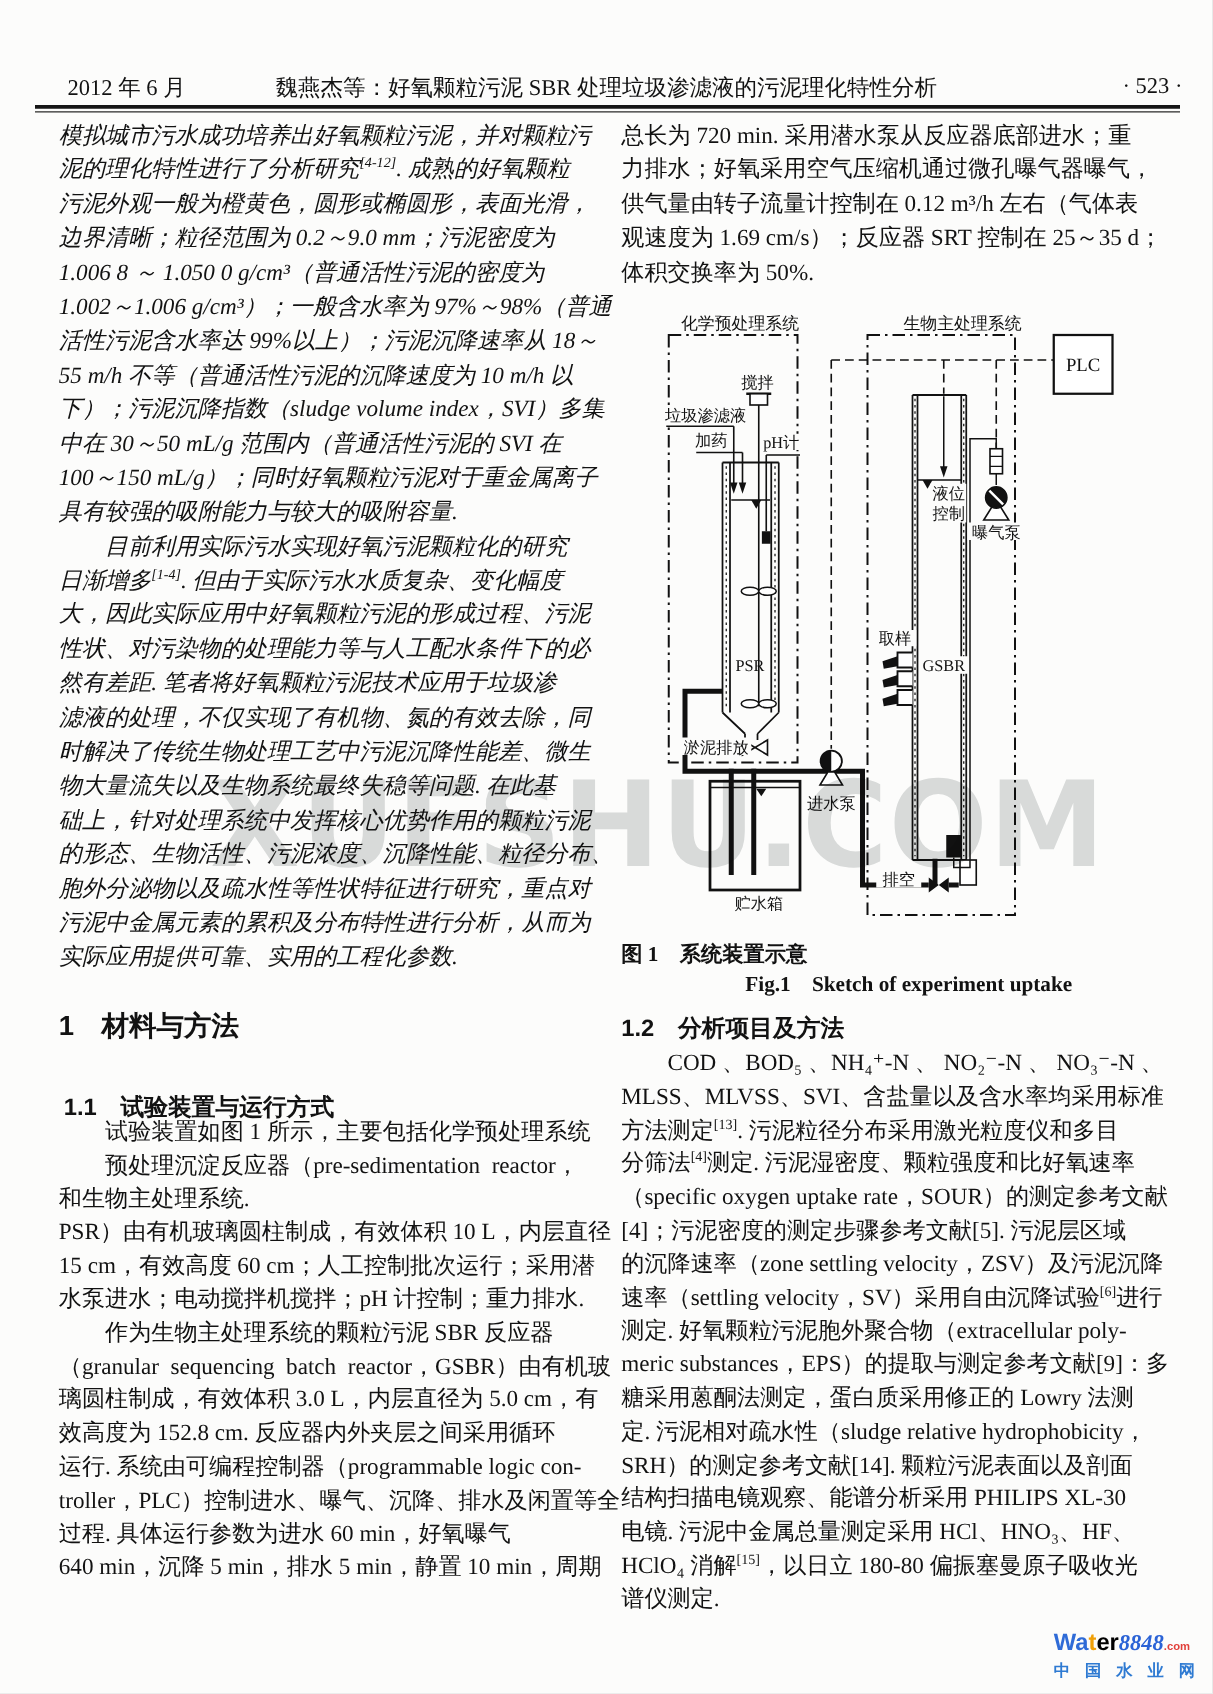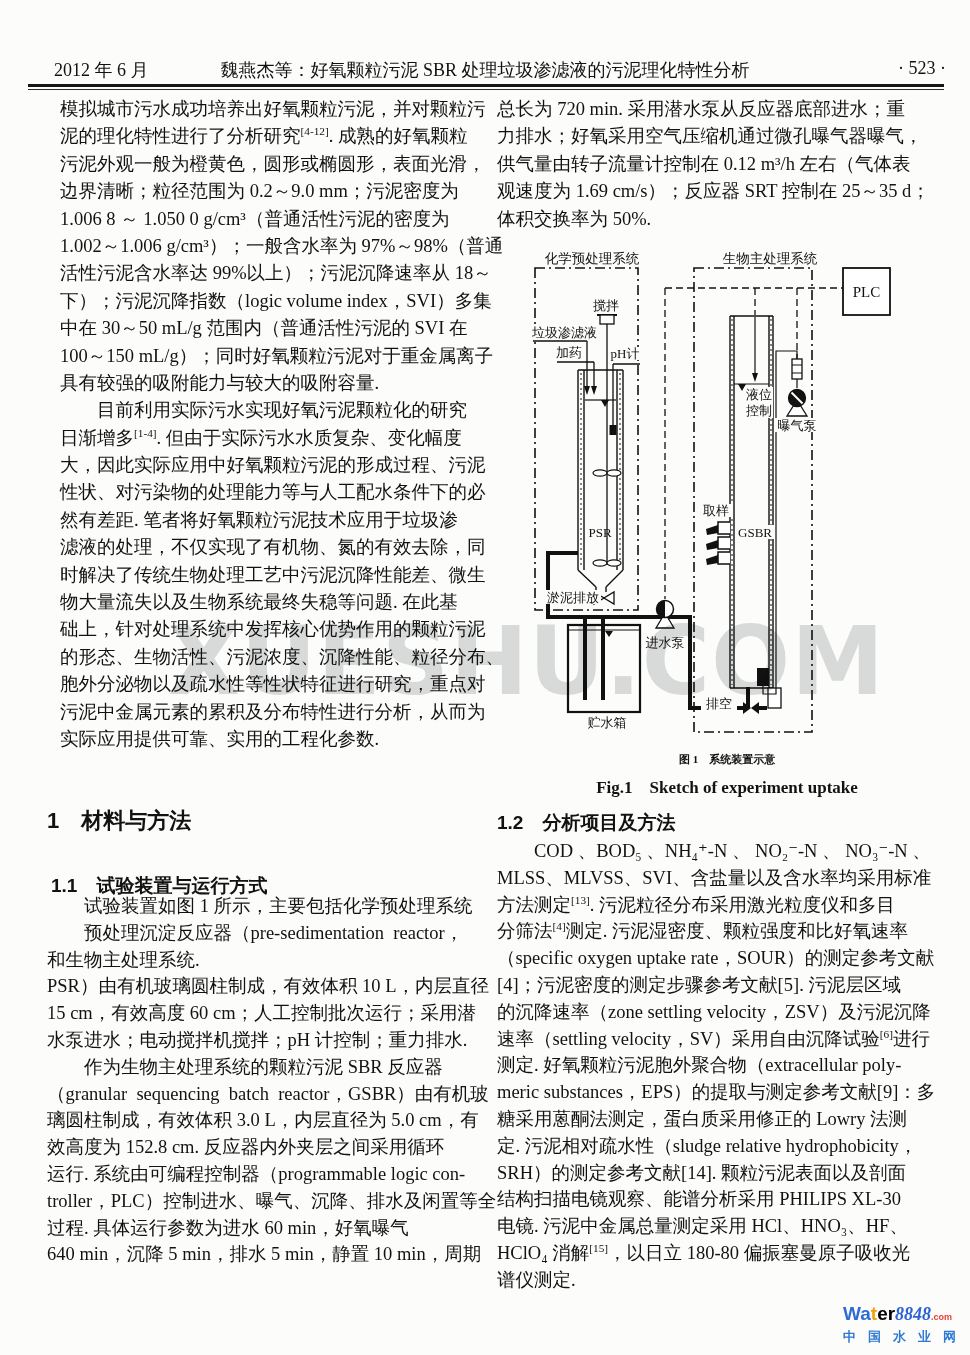--- a/index.html
+++ b/index.html
@@ -11,40 +11,40 @@
   
   .hdr{position:absolute;top:58px;left:0;width:970px;height:24px;font-size:18px;}
   .hdr-date{position:absolute;left:54px;top:0;}
   .hdr-title{position:absolute;left:0;width:970px;text-align:center;top:0;}
   .hdr-page{position:absolute;right:24px;top:0;}
   .rule-thick{position:absolute;left:28px;top:84px;width:916px;height:3px;background:#161616;}
   .rule-thin{position:absolute;left:28px;top:89px;width:916px;height:1px;background:#2a2a2a;}
   
   .lines{position:absolute;}
   .tl{white-space:pre;font-size:18.5px;letter-spacing:0px;}
-  .left-intro{left:60px;top:96px;width:440px;}
+  .left-intro{left:47px;top:96px;width:440px;font-style:italic;}
   .left-intro .tl{line-height:27.4px;height:27.4px;}
   .left-s11{left:47px;top:893px;width:440px;}
   .left-s11 .tl{line-height:26.8px;height:26.8px;}
   .right-cont{left:497px;top:96px;width:455px;}
   .right-cont .tl{line-height:27.4px;height:27.4px;}
   .right-s12{left:497px;top:838px;width:455px;}
   .right-s12 .tl{line-height:26.8px;height:26.8px;}
   sup{font-size:61%;vertical-align:super;line-height:0;}
   
   .h-1{position:absolute;left:47px;top:806px;font-size:22px;font-weight:bold;margin:0;
        font-family:"Liberation Sans","DejaVu Sans",sans-serif;}
   .h-11{position:absolute;left:47px;top:869px;font-size:19px;font-weight:bold;margin:4px;
        font-family:"Liberation Sans","DejaVu Sans",sans-serif;}
   .h-12{position:absolute;left:497px;top:810px;font-size:19px;font-weight:bold;margin:0;
        font-family:"Liberation Sans","DejaVu Sans",sans-serif;}
   
   .fig{position:absolute;left:497px;top:247px;width:463px;height:500px;}
-  .cap-zh{position:absolute;left:497px;top:752px;width:460px;text-align:center;
-          font-size:11px;font-weight:bold;}
+  .cap-zh{position:absolute;left:497px;top:752px;width:460px;text-align:left;
+          font-size:17px;font-weight:bold;}
   .cap-en{position:absolute;left:497px;top:776px;width:460px;text-align:center;
           font-size:17px;font-weight:bold;}
   svg text{font-family:"Liberation Serif","DejaVu Serif",serif;fill:#111;}
   
   .wm{position:absolute;left:168px;top:606px;z-index:6;pointer-events:none;
       font-family:"DejaVu Sans","Liberation Sans",sans-serif;font-weight:bold;
       font-size:95px;letter-spacing:1px;color:#a8adad;opacity:.42;
       mix-blend-mode:multiply;white-space:nowrap;transform:scaleX(.98);transform-origin:left;}
   
   .logo{position:absolute;left:843px;top:1305px;width:125px;
@@ -71,21 +71,22 @@
   <div class="rule-thin"></div>
 
   <div class="lines left-intro">
       <div class="tl">模拟城市污水成功培养出好氧颗粒污泥，并对颗粒污</div>
       <div class="tl">泥的理化特性进行了分析研究<sup>[4-12]</sup>. 成熟的好氧颗粒</div>
       <div class="tl">污泥外观一般为橙黄色，圆形或椭圆形，表面光滑，</div>
       <div class="tl">边界清晰；粒径范围为 0.2～9.0 mm；污泥密度为</div>
       <div class="tl">1.006 8 ～ 1.050 0 g/cm³（普通活性污泥的密度为</div>
       <div class="tl">1.002～1.006 g/cm³）；一般含水率为 97%～98%（普通</div>
       <div class="tl">活性污泥含水率达 99%以上）；污泥沉降速率从 18～</div>
-      <div class="tl">下）；污泥沉降指数（logic volume index，SVI）多集</div>
+      <div class="tl">55 m/h 不等（普通活性污泥的沉降速度为 10 m/h 以</div>
+      <div class="tl">下）；污泥沉降指数（sludge volume index，SVI）多集</div>
       <div class="tl">中在 30～50 mL/g 范围内（普通活性污泥的 SVI 在</div>
       <div class="tl">100～150 mL/g）；同时好氧颗粒污泥对于重金属离子</div>
       <div class="tl">具有较强的吸附能力与较大的吸附容量.</div>
       <div class="tl">　　目前利用实际污水实现好氧污泥颗粒化的研究</div>
       <div class="tl">日渐增多<sup>[1-4]</sup>. 但由于实际污水水质复杂、变化幅度</div>
       <div class="tl">大，因此实际应用中好氧颗粒污泥的形成过程、污泥</div>
       <div class="tl">性状、对污染物的处理能力等与人工配水条件下的必</div>
       <div class="tl">然有差距. 笔者将好氧颗粒污泥技术应用于垃圾渗</div>
       <div class="tl">滤液的处理，不仅实现了有机物、氮的有效去除，同</div>
       <div class="tl">时解决了传统生物处理工艺中污泥沉降性能差、微生</div>

